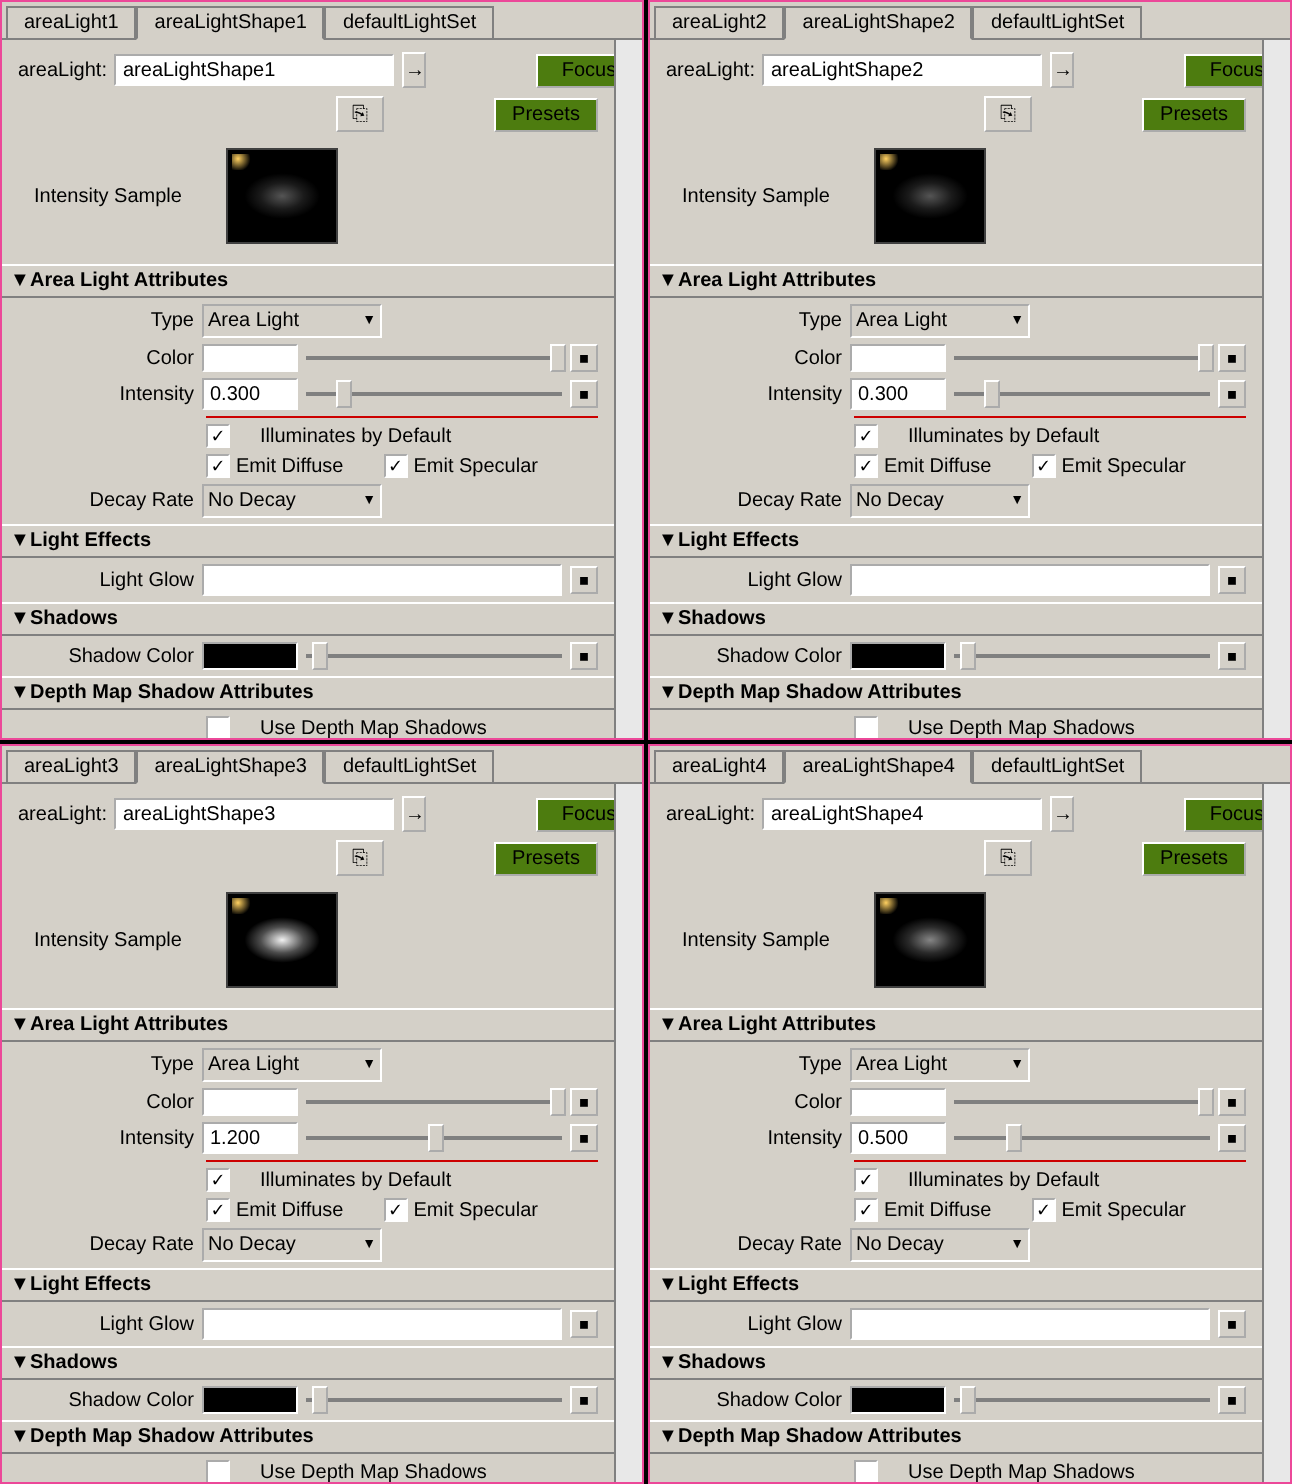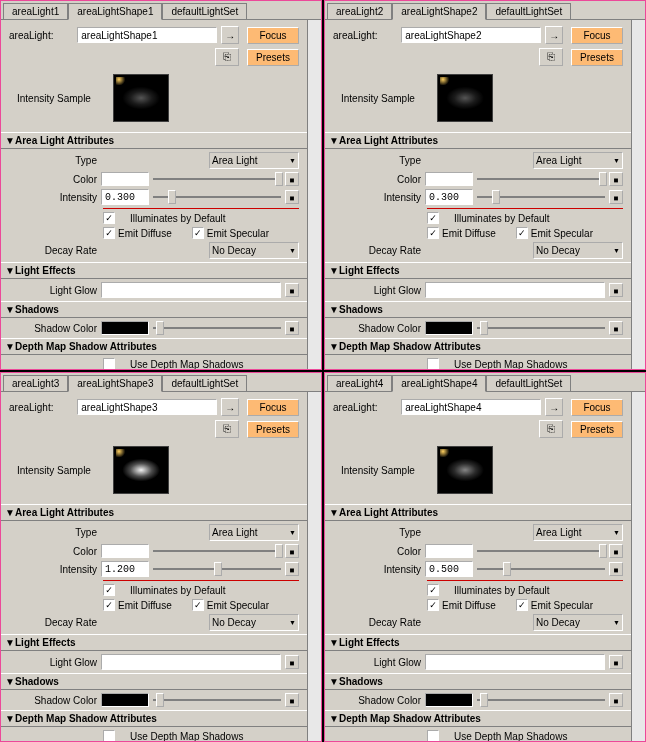--- a/index.html
+++ b/index.html
@@ -7,39 +7,39 @@
 .panel { background: #d4d0c8; border: 1px solid #ec4899; display: flex; flex-direction: column; overflow: hidden; position: relative; }
 .tabs { display: flex; padding: 2px 0 0 2px; border-bottom: 1px solid #808080; background: #d4d0c8; }
 .tab { padding: 2px 8px; border: 1px solid #808080; border-bottom: none; background: #d4d0c8; margin-right: 0; cursor: pointer; }
 .tab.active { background: #d4d0c8; border-bottom: 1px solid #d4d0c8; margin-bottom: -1px; }
 .header-area { padding: 6px 8px; display: flex; flex-direction: column; gap: 4px; }
 .header-row { display: flex; align-items: center; gap: 4px; }
 .label { text-align: left; color: #000; }
 .label-col { width: 90px; }
 .text-input { border: 1px inset #fff; background: #fff; padding: 1px 3px; height: 16px; flex: 1; }
 .small-btn { width: 24px; height: 18px; border: 1px outset #fff; background: #d4d0c8; text-align: center; cursor: pointer; display: inline-flex; align-items: center; justify-content: center; }
-.btn { border: 1px outset #fff; background: #fdba74; padding: 2px 8px; cursor: pointer; min-width: 52px; text-align: center; }
+.btn { border: 1px outset #fff; background: #4d7c0f; padding: 2px 8px; cursor: pointer; min-width: 52px; text-align: center; margin-left: 47px; }
 .right-buttons { display: flex; flex-direction: column; gap: 2px; margin-left: 4px; }
 .sample-row { display: flex; align-items: center; gap: 6px; padding: 4px 8px; }
 .sample-swatch { width: 56px; height: 48px; background: #000; border: 1px solid #404040; position: relative; }
 .sample-swatch::before { content: ""; position: absolute; top: 2px; left: 2px; width: 10px; height: 8px; background: radial-gradient(circle at 30% 30%, #ffd060, transparent 70%); }
 .sample-glow { position: absolute; top: 50%; left: 50%; transform: translate(-50%, -50%); width: 70%; height: 50%; background: radial-gradient(ellipse, rgba(255,255,255,0.95), rgba(255,255,255,0.3) 40%, transparent 70%); border-radius: 50%; }
 .section { border-top: 1px solid #fff; }
 .section-header { display: flex; align-items: center; padding: 2px 4px; font-weight: bold; background: #d4d0c8; cursor: pointer; border-bottom: 1px solid #808080; }
 .arrow { width: 10px; display: inline-block; }
 .section-body { padding: 3px 8px; display: flex; flex-direction: column; gap: 3px; }
-.attr-row { display: flex; align-items: center; gap: 4px; justify-content: space-between; }
+.attr-row { display: flex; align-items: center; gap: 4px; }
 .attr-label { width: 88px; text-align: right; }
 .dropdown { border: 1px inset #fff; background: #d4d0c8; padding: 1px 2px; height: 17px; min-width: 90px; display: flex; align-items: center; justify-content: space-between; cursor: pointer; }
 .dropdown::after { content: "▼"; font-size: 7px; margin-left: 4px; }
 .color-swatch { width: 48px; height: 14px; border: 1px inset #fff; }
 .slider { flex: 1; height: 14px; position: relative; background: #d4d0c8; display: flex; align-items: center; }
 .slider-track { height: 2px; background: #808080; width: 100%; position: relative; }
 .slider-thumb { position: absolute; width: 8px; height: 14px; border: 1px outset #fff; background: #d4d0c8; top: -6px; }
-.num-input { width: 48px; border: 1px inset #fff; background: #fff; padding: 1px 3px; height: 16px; font-family: Liberation Mono, monospace; }
+.num-input { width: 48px; border: 1px inset #fff; background: #fff; padding: 1px 3px; height: 16px; }
 .redline { height: 1px; background: #cc0000; margin: 0; }
 .cb-row { display: flex; align-items: flex-end; gap: 15px; margin-left: 94px; }
 .cb-row2 { display: flex; align-items: center; gap: 20px; margin-left: 94px; }
 .cb { width: 12px; height: 12px; border: 1px inset #fff; background: #fff; display: inline-flex; align-items: center; justify-content: center; cursor: pointer; }
 .cb.checked::after { content: "✓"; font-size: 9px; line-height: 1; }
 .map-btn { width: 14px; height: 14px; border: 1px outset #fff; background: #d4d0c8; display: inline-flex; align-items: center; justify-content: center; cursor: pointer; }
 .map-btn::after { content: "◼"; font-size: 6px; }
 .scroll-track { width: 14px; background: #e8e8e8; border-left: 1px solid #808080; }
 .content-row { display: flex; flex: 1; overflow: hidden; }
 .content { flex: 1; overflow: hidden; }

